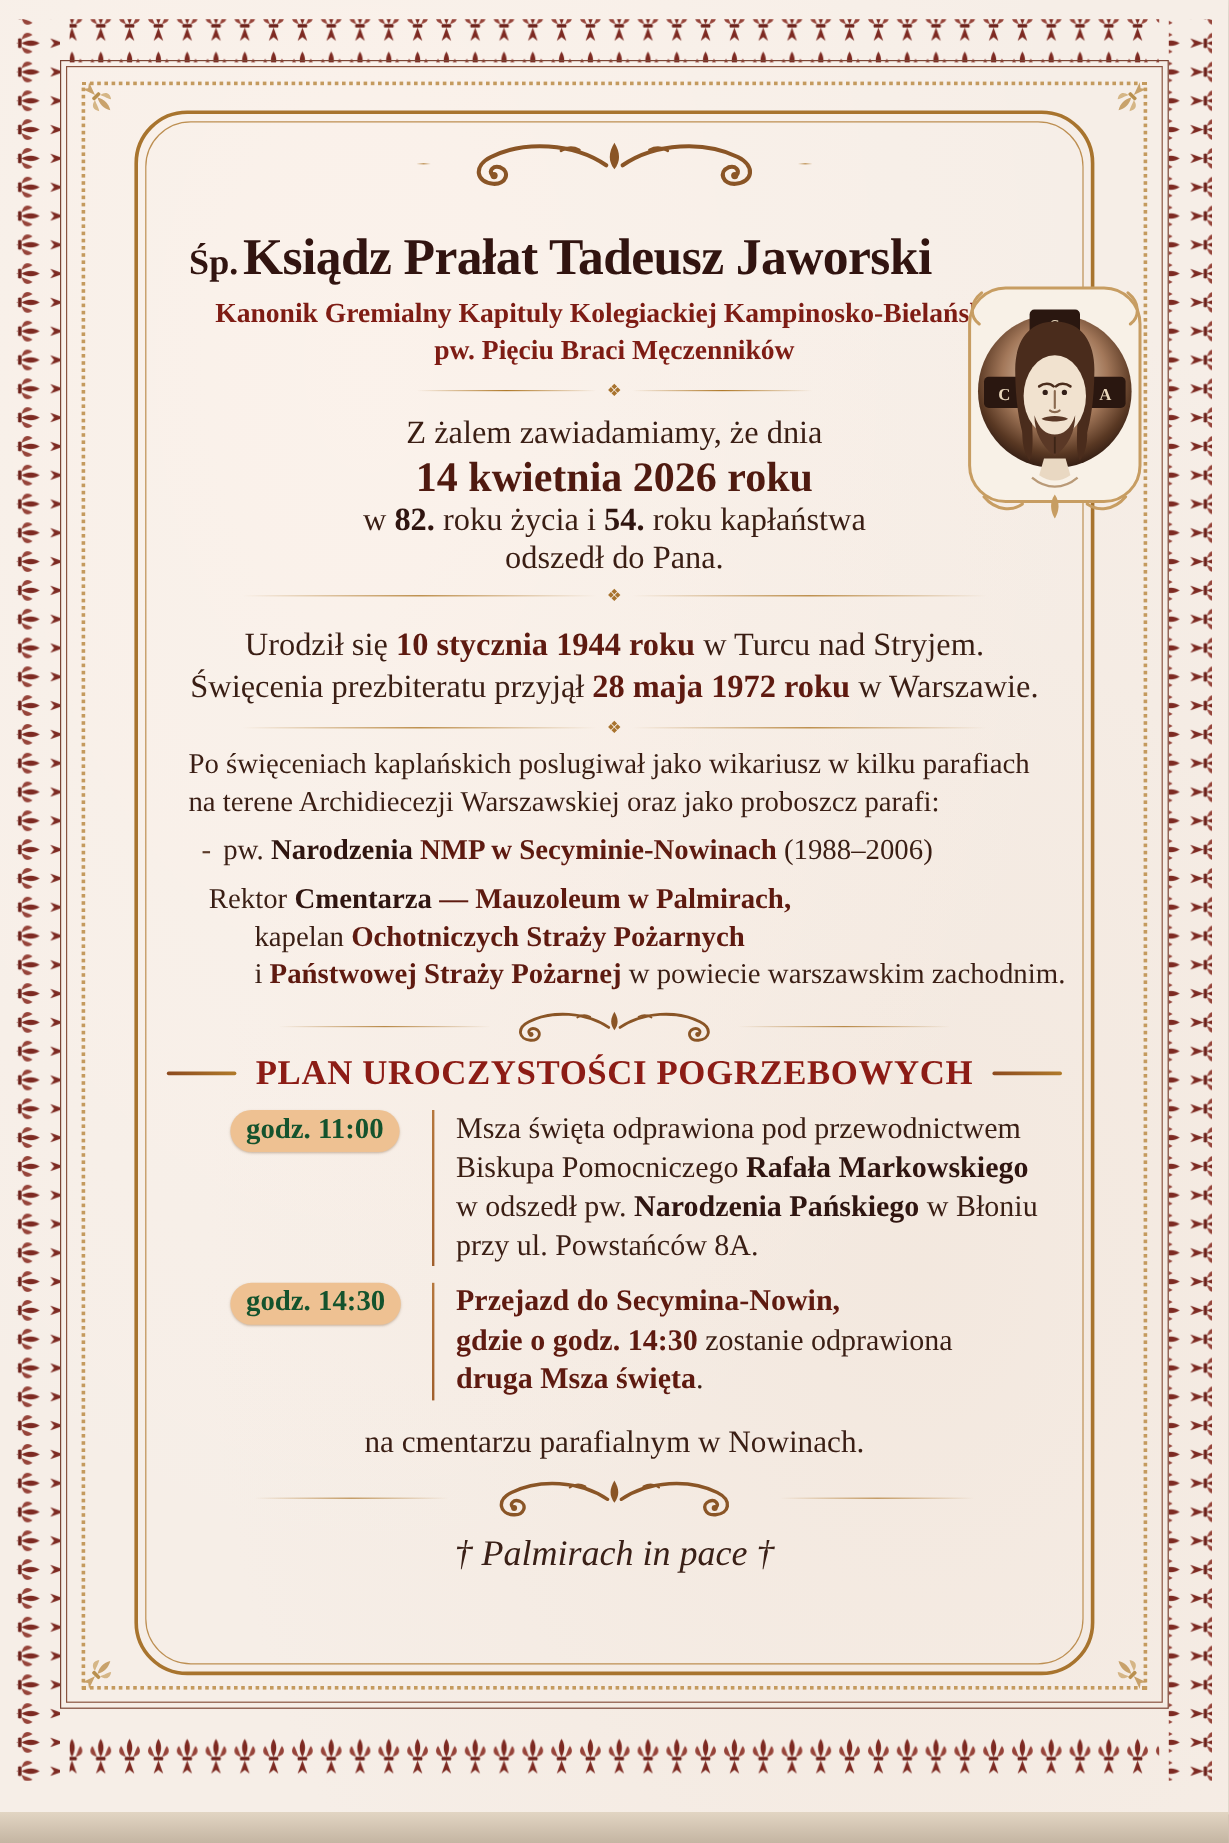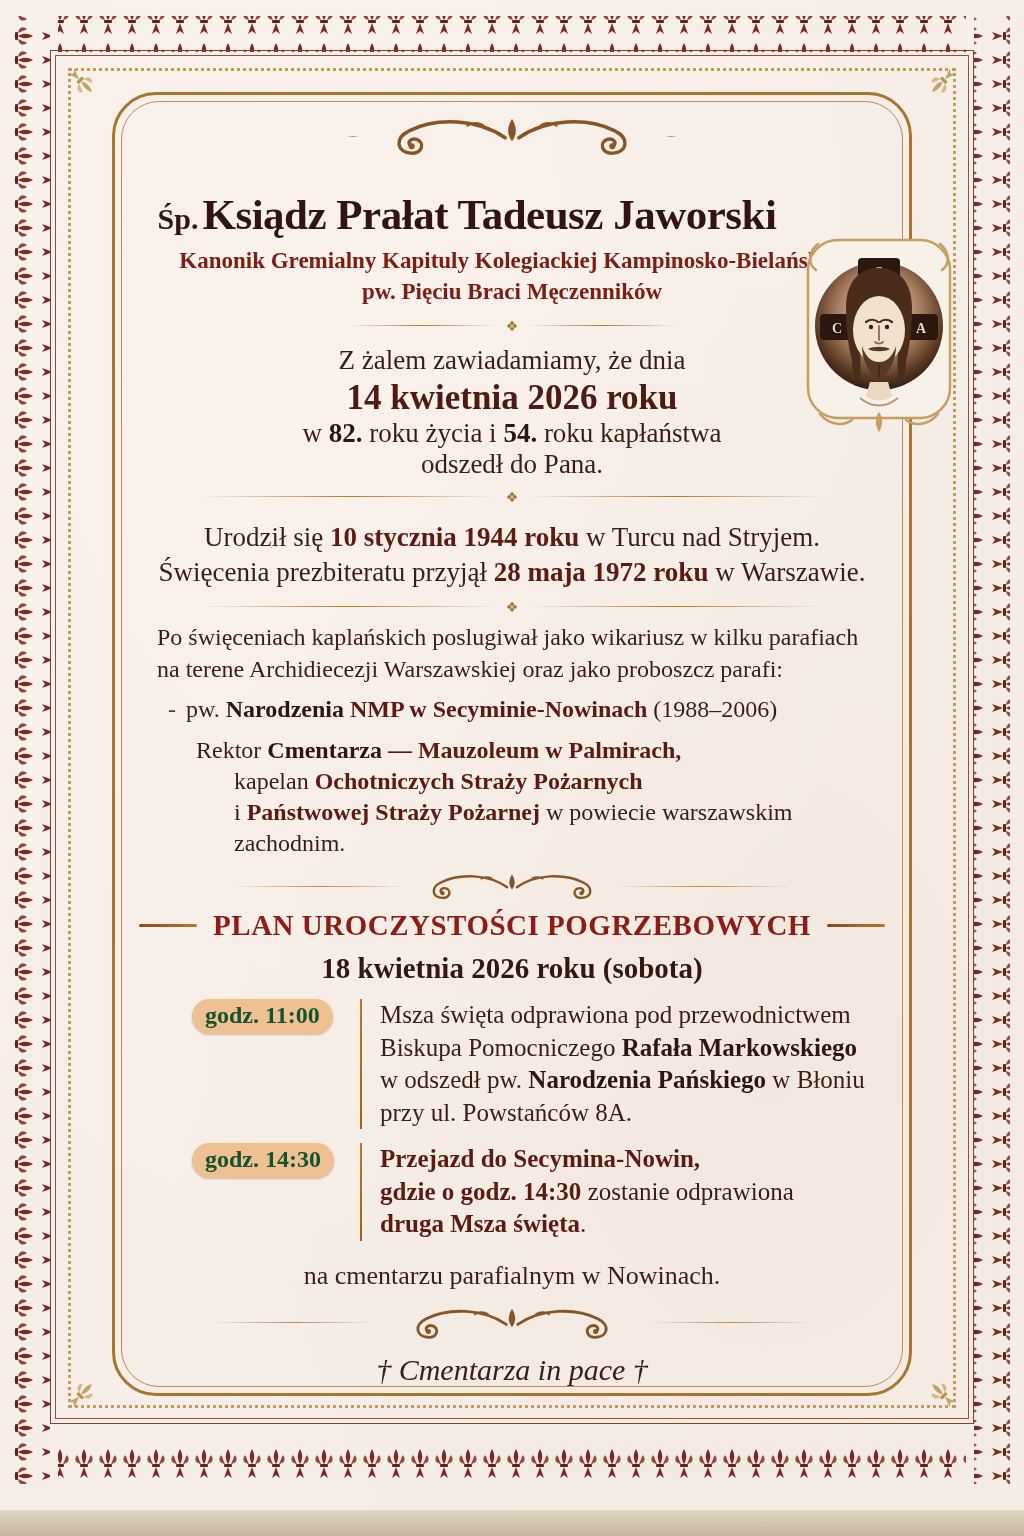--- a/index.html
+++ b/index.html
@@ -50,21 +50,21 @@
   .div-small { margin:12px auto 0; width:330px; } .div-small::before,.div-small::after { flex:1; }
   .div-mid { margin:10px auto 0; width:620px; } .div-mid::before,.div-mid::after { flex:1; }
   .notice-l1 { margin-top:12px; font-size:27px; }
   .notice-date { margin-top:2px; font-size:35px; font-weight:bold; color:#4f1a10; }
   .notice-l3 { font-size:27px; } .notice-l4 { font-size:27px; }
   .bio { margin-top:16px; font-size:27px; line-height:1.3; }
   .ministry { margin:8px auto 0; width:710px; text-align:left; font-size:24px; line-height:1.33; }
   .bullets { margin:10px 0 0 40px; text-align:left; font-size:24px; }
   .bullet { margin-top:9px; }
   .bullet .dash { margin-right:10px; color:#5a3a28; }
-  .rector { margin:12px 0 0 68px; text-align:left; font-size:24px; line-height:1.3; }
+  .rector { margin:12px 0 0 46px; text-align:left; font-size:24px; line-height:1.3; }
   .rector .ind { padding-left:38px; display:block; }
   .seg-b { font-weight:bold; color:#2f1510; }
   .seg-bm { font-weight:bold; color:#5e1a10; }
   .plan-title { margin-top:6px; display:flex; align-items:center; justify-content:center; gap:16px;
     font-size:29px; font-weight:bold; color:#8c1c15; letter-spacing:.5px; }
   .plan-title::before,.plan-title::after { content:""; width:58px; height:3px; border-radius:2px;
     background:linear-gradient(to right,#8c4a1f,#b07a2a); }
   .plan-date { margin-top:10px; font-size:29px; font-weight:bold; color:#34180f; }
   .schedule { margin:12px 0 0 64px; text-align:left; }
   .sched-item { display:grid; grid-template-columns:150px 2px auto; column-gap:18px; margin-top:14px; }
@@ -246,21 +246,20 @@
       <span class="ind"><span>i </span><span class="seg-bm">Państwowej Straży Pożarnej</span><span> w powiecie warszawskim zachodnim.</span></span>
     </div>
 
     <div class="flourish flr-plan">
       <svg width="190" height="34" viewBox="0 0 320 56">
           <use href="#swirl"></use>
         </svg>
     </div>
 
     <div class="plan-title">PLAN UROCZYSTOŚCI POGRZEBOWYCH</div>
-    <div class="plan-date">18 kwietnia 2026 roku (sobota)</div>
 
     <div class="schedule">
       <div class="sched-item">
         <span class="badge">godz. 11:00</span>
         <span class="sched-rule"></span>
         <div class="sched-text">
           <div><span>Msza święta odprawiona pod przewodnictwem</span></div>
           <div><span>Biskupa Pomocniczego </span><span class="seg-b">Rafała Markowskiego</span></div>
           <div><span>w odszedł pw. </span><span class="seg-b">Narodzenia Pańskiego</span><span> w Błoniu</span></div>
           <div><span>przy ul. Powstańców 8A.</span></div>
@@ -280,18 +279,18 @@
     <div class="closing">
       <div>na cmentarzu parafialnym w Nowinach.</div>
     </div>
 
     <div class="flourish flr-end">
       <svg width="260" height="40" viewBox="0 0 320 56">
           <use href="#swirl"></use>
         </svg>
     </div>
 
-    <div class="rip">† Cmentarza in pace †</div>
+    <div class="rip">† Palmirach in pace †</div>
 
   </div>
 </div>
 
 <div class="desk"></div>
 
 </body></html>

